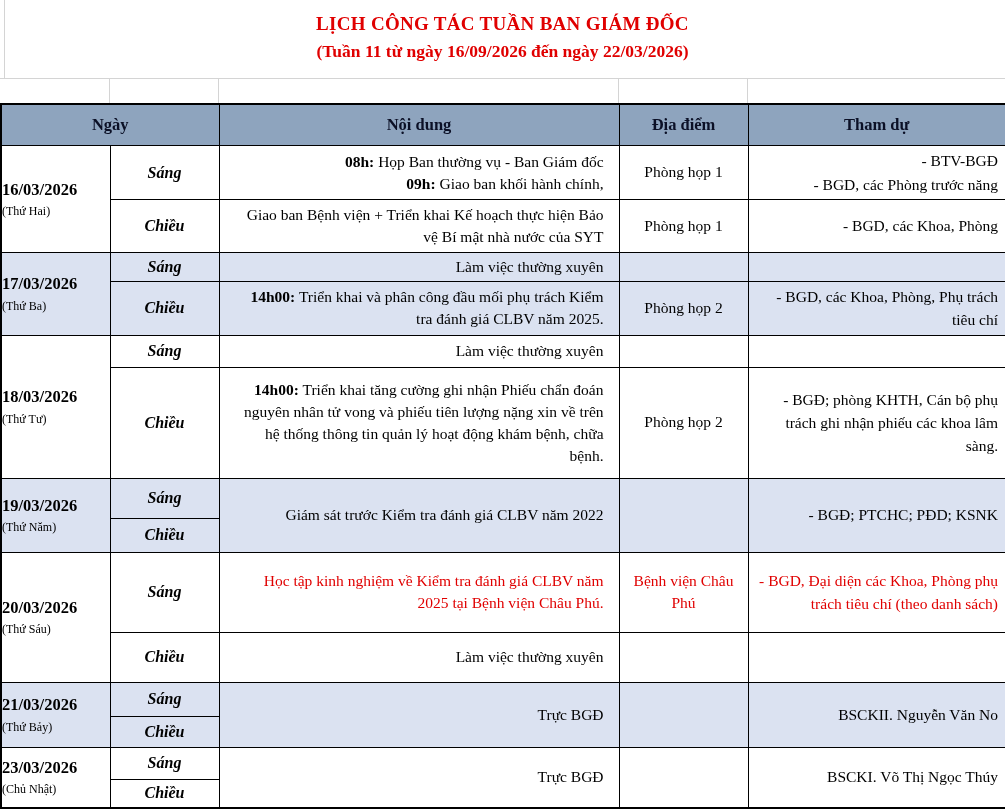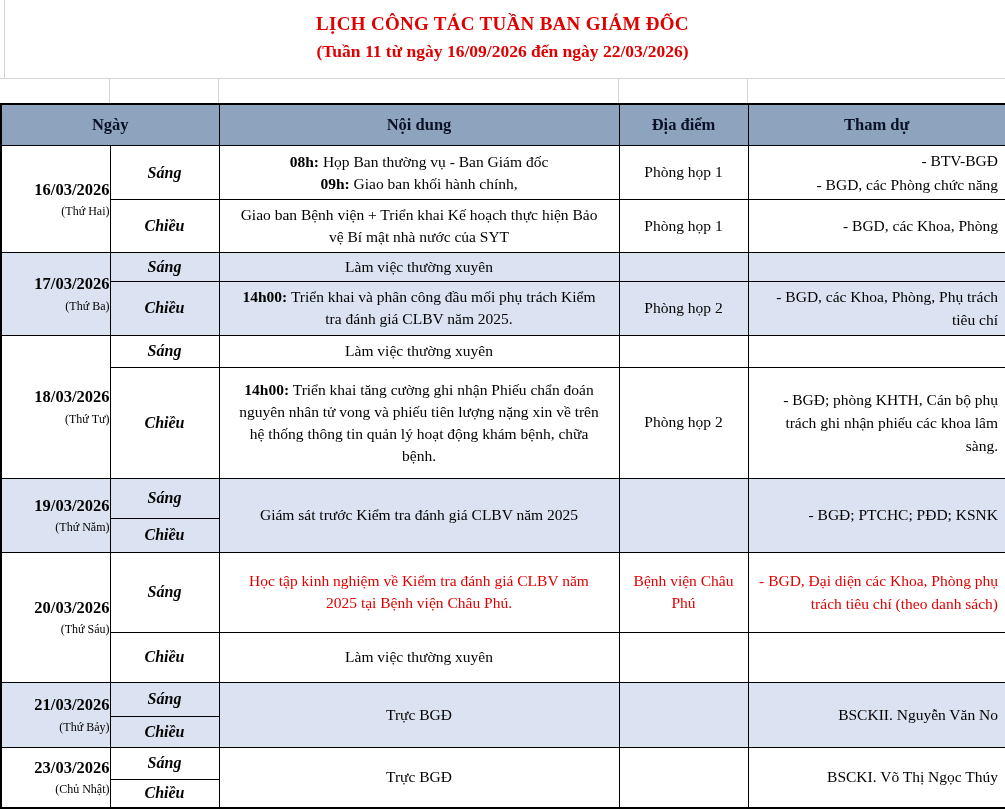--- a/index.html
+++ b/index.html
@@ -21,25 +21,25 @@
   table.schedule{
     position:absolute;top:103px;left:0;width:1005px;
     border-collapse:collapse;table-layout:fixed;
     border:2px solid var(--border);border-bottom-width:3px;
   }
   .schedule th,.schedule td{border:1px solid var(--border);padding:0;vertical-align:middle;overflow:hidden;}
   .schedule thead th{
     background:var(--header-bg);font-weight:bold;font-size:16.5px;height:40px;
     border-top:2px solid var(--border);color:#0b1026;
   }
-  td.date-cell{text-align:right;line-height:1.5;}
+  td.date-cell{text-align:left;line-height:1.5;}
   .date-line{font-weight:bold;font-size:16.5px;}
   .weekday-line{font-size:12px;}
   td.session-cell{text-align:center;font-weight:bold;font-style:italic;font-size:16px;}
-  td.content-cell{padding:3px 15px;font-size:15.5px;line-height:1.42;text-align:center;}
+  td.content-cell{padding:3px 15px;font-size:15.5px;line-height:1.42;text-align:right;}
   td.location-cell{text-align:center;font-size:15.5px;line-height:1.45;padding:2px 5px;}
   td.attendees-cell{padding:3px 7px;font-size:15.5px;line-height:1.5;text-align:right;}
   td.shaded{background:var(--band-bg);}
   .red{color:var(--red);}
 </style>
 </head>
 <body>
 
 <div class="page">
 
@@ -78,21 +78,21 @@
             <div class="weekday-line">(Thứ Hai)</div>
           </td>
           <td class="session-cell">Sáng</td>
           <td class="content-cell">
             <div><b>08h:</b> Họp Ban thường vụ - Ban Giám đốc</div>
             <div><b>09h:</b> Giao ban khối hành chính,</div>
           </td>
           <td class="location-cell">Phòng họp 1</td>
           <td class="attendees-cell">
             <div>- BTV-BGĐ</div>
-            <div>- BGD, các Phòng chức năng</div>
+            <div>- BGD, các Phòng trước năng</div>
           </td>
         </tr>
         <tr style="height: 53px;">
           <td class="session-cell">Chiều</td>
           <td class="content-cell">
             <div>Giao ban Bệnh viện + Triển khai Kế hoạch thực hiện Bảo vệ Bí mật nhà nước của SYT</div>
           </td>
           <td class="location-cell">Phòng họp 1</td>
           <td class="attendees-cell">
             <div>- BGD, các Khoa, Phòng</div>
@@ -142,21 +142,21 @@
             <div>- BGĐ; phòng KHTH, Cán bộ phụ trách ghi nhận phiếu các khoa lâm sàng.</div>
           </td>
         </tr>
         <tr style="height: 40px; margin-top: 22px;">
           <td rowspan="2" class="date-cell shaded">
             <div class="date-line">19/03/2026</div>
             <div class="weekday-line">(Thứ Năm)</div>
           </td>
           <td class="session-cell shaded">Sáng</td>
           <td rowspan="2" class="content-cell shaded">
-            <div>Giám sát trước Kiểm tra đánh giá CLBV năm 2025</div>
+            <div>Giám sát trước Kiểm tra đánh giá CLBV năm 2022</div>
           </td>
           <td rowspan="2" class="location-cell shaded"></td>
           <td rowspan="2" class="attendees-cell shaded">
             <div>- BGĐ; PTCHC; PĐD; KSNK</div>
           </td>
         </tr>
         <tr style="height: 34px;">
           <td class="session-cell shaded">Chiều</td>
         </tr>
         <tr style="height: 80px;">

